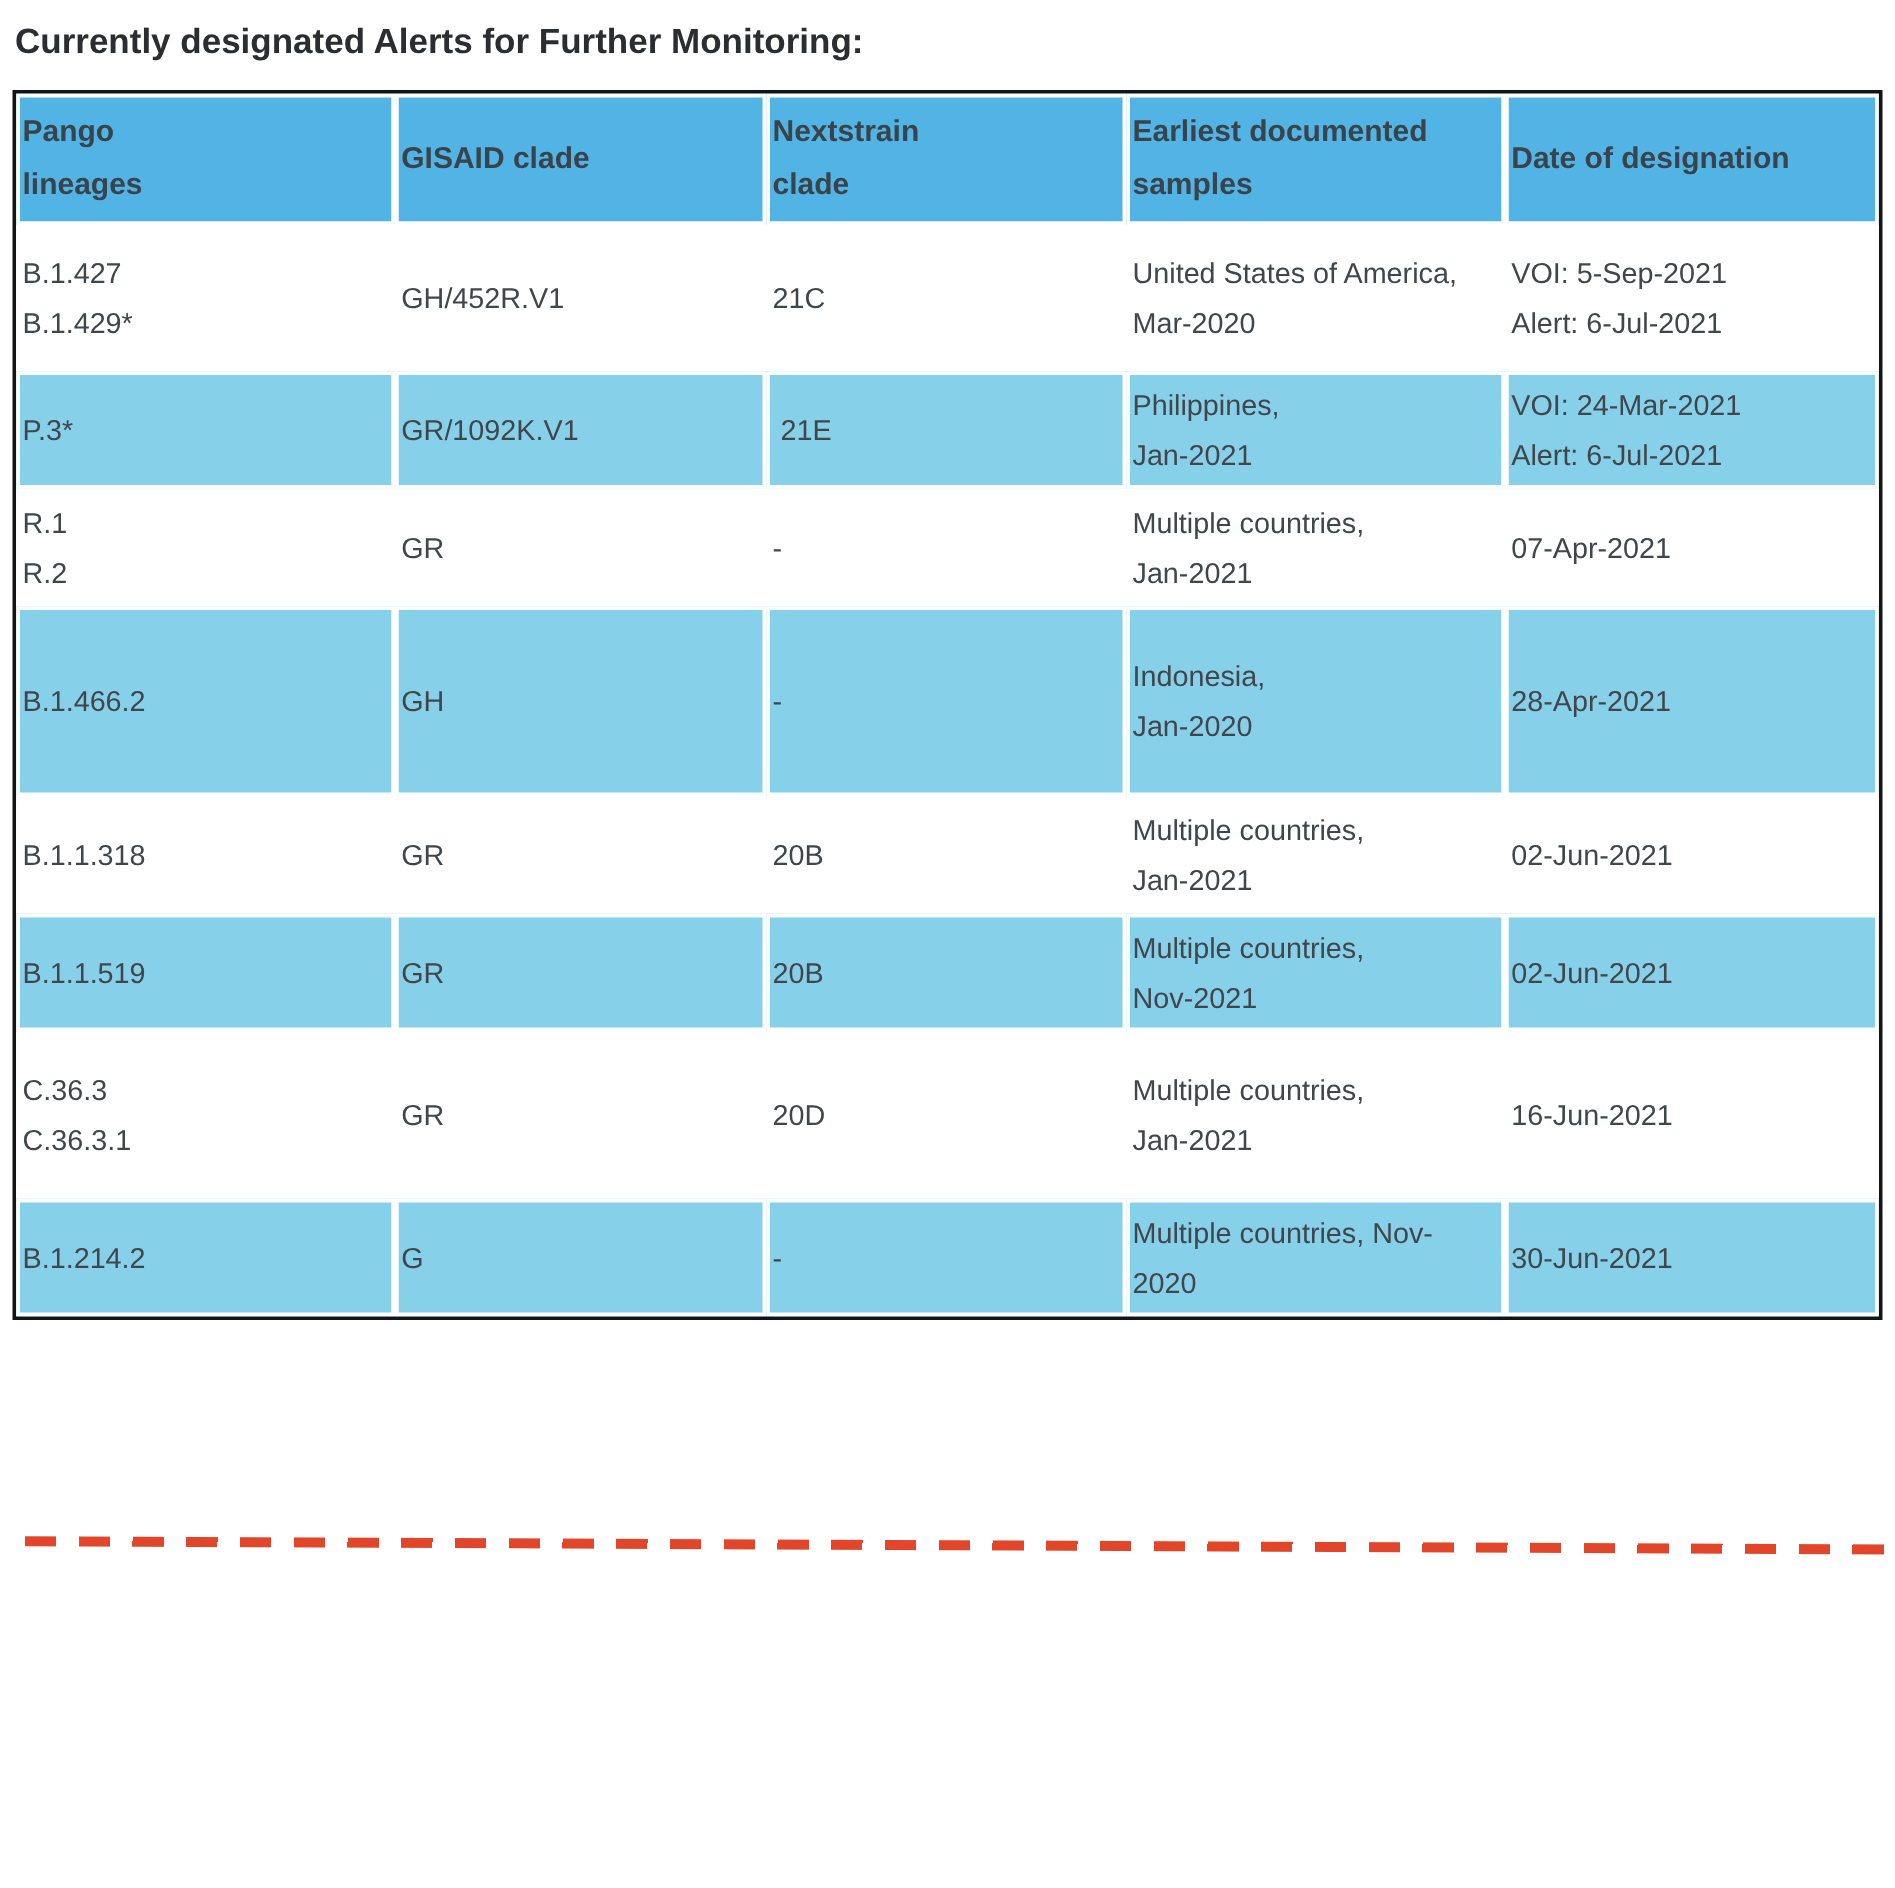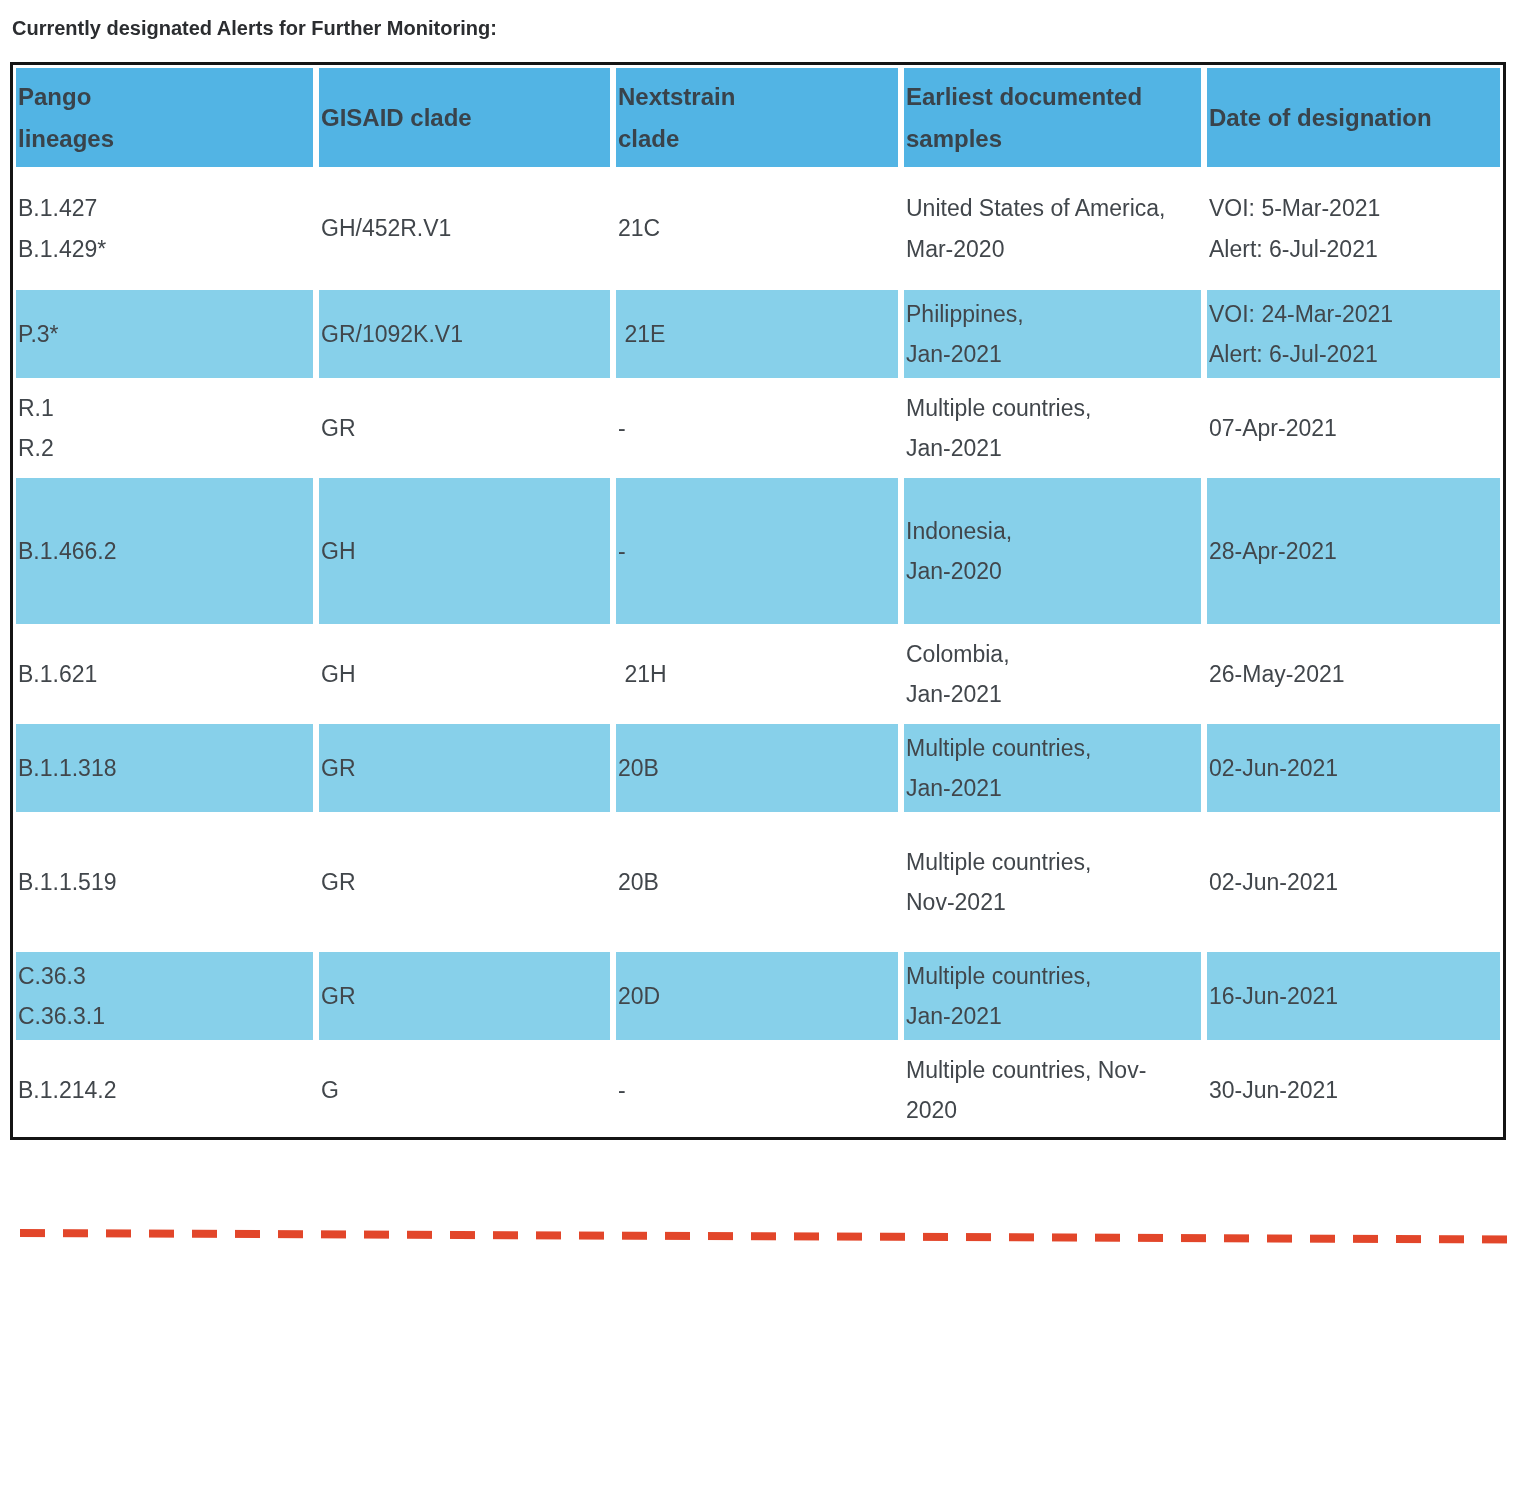--- a/index.html
+++ b/index.html
@@ -3,21 +3,21 @@
 <meta charset="utf-8">
 <style>
   html,body{margin:0;padding:0;background:#ffffff;}
   body{
     width:1516px;height:1510px;position:relative;
     font-family:"Liberation Sans","DejaVu Sans",sans-serif;
     color:#41464b;
   }
   .page{position:relative;padding:10px 10px 0 10px;box-sizing:border-box;width:1516px;}
   .page-title{
-    font-size:20px;font-weight:bold;color:#2b2d30;
+    font-size:28px;font-weight:bold;color:#2b2d30;
     margin:6px 0 0 2px;line-height:1.2;
   }
   table.alerts{
     border-collapse:separate;border-spacing:0;table-layout:fixed;
     width:1496px;margin-top:22px;
     border:3px solid #141414;
   }
   col.c1{width:303px}col.c2{width:297px}col.c3{width:288px}col.c4{width:303px}col.c5{width:299px}
   th,td{
     border:3px solid #ffffff;
@@ -78,21 +78,21 @@
         </tr>
     </thead>
     <tbody id="body-rows">
         <tr>
           <td>B.1.427
 B.1.429*</td>
           <td>GH/452R.V1</td>
           <td>21C</td>
           <td>United States of America,
 Mar-2020</td>
-          <td>VOI: 5-Mar-2021
+          <td>VOI: 5-Sep-2021
 Alert: 6-Jul-2021</td>
         </tr>
         <tr>
           <td>P.3*</td>
           <td>GR/1092K.V1</td>
           <td> 21E</td>
           <td>Philippines,
 Jan-2021</td>
           <td>VOI: 24-Mar-2021
 Alert: 6-Jul-2021</td>
@@ -106,28 +106,20 @@
 Jan-2021</td>
           <td>07-Apr-2021</td>
         </tr>
         <tr>
           <td>B.1.466.2</td>
           <td>GH</td>
           <td>-</td>
           <td>Indonesia,
 Jan-2020</td>
           <td>28-Apr-2021</td>
-        </tr>
-        <tr>
-          <td>B.1.621</td>
-          <td>GH</td>
-          <td> 21H</td>
-          <td>Colombia,
-Jan-2021</td>
-          <td>26-May-2021</td>
         </tr>
         <tr>
           <td>B.1.1.318</td>
           <td>GR</td>
           <td>20B</td>
           <td>Multiple countries,
 Jan-2021</td>
           <td>02-Jun-2021</td>
         </tr>
         <tr>

